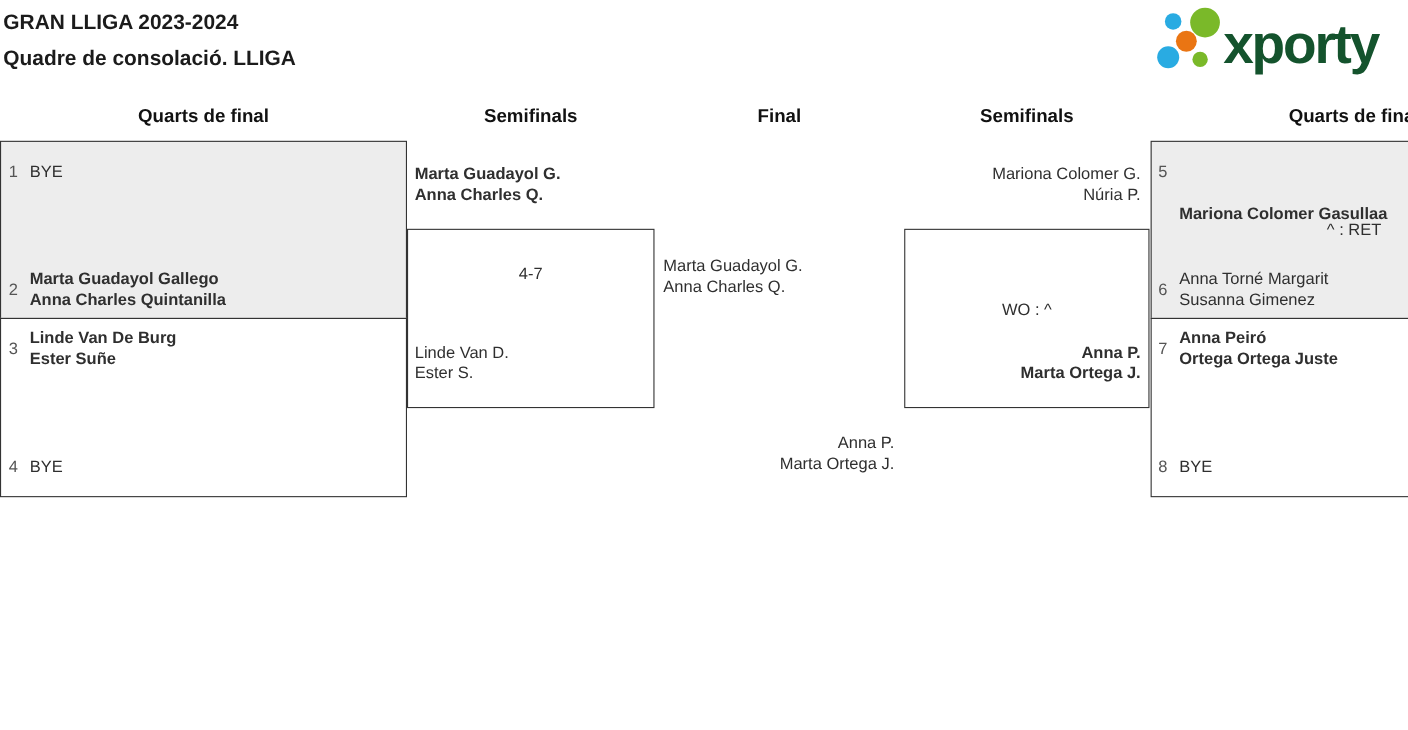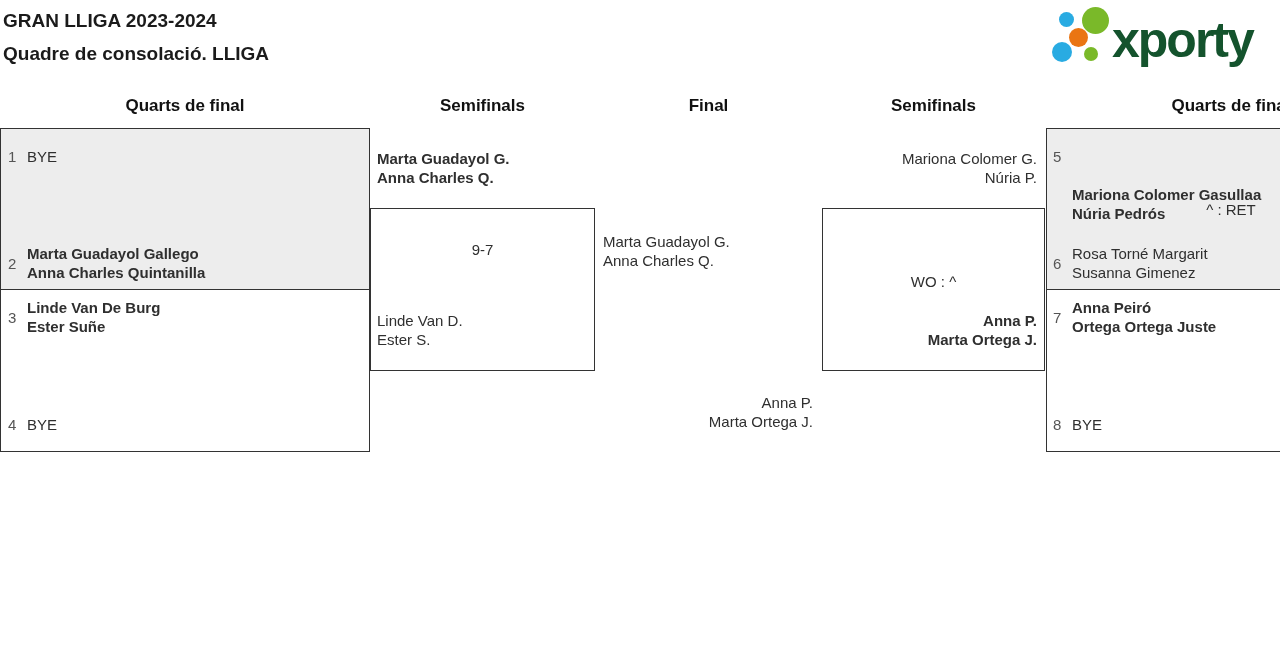--- a/index.html
+++ b/index.html
@@ -104,21 +104,21 @@
     <div>Linde Van De Burg</div>
     <div>Ester Suñe</div>
   </div>
   <div class="entry seed" style="left:8px;top:415px;">4</div>
   <div class="entry" style="left:27px;top:415px;">BYE</div>
 
   <div class="entry bold" style="left:377px;top:149px;">
     <div>Marta Guadayol G.</div>
     <div>Anna Charles Q.</div>
   </div>
-  <div class="entry center" style="left:370px;top:240px;width:225px;">9-7</div>
+  <div class="entry center" style="left:370px;top:240px;width:225px;">4-7</div>
   <div class="entry" style="left:377px;top:311px;">
     <div>Linde Van D.</div>
     <div>Ester S.</div>
   </div>
 
   <div class="entry" style="left:603px;top:232px;">
     <div>Marta Guadayol G.</div>
     <div>Anna Charles Q.</div>
   </div>
   <div class="entry right" style="left:598px;top:393px;width:215px;">
@@ -132,26 +132,25 @@
   </div>
   <div class="entry center" style="left:822px;top:240px;width:223px;margin-top:32px;">WO : ^</div>
   <div class="entry right bold" style="left:822px;top:311px;width:215px;">
     <div>Anna P.</div>
     <div>Marta Ortega J.</div>
   </div>
 
   <div class="entry seed" style="left:1053px;top:147px;">5</div>
   <div class="entry bold" style="left:1072px;top:137px;margin-top:48px;">
     <div>Mariona Colomer Gasullaa</div>
-    <div>Núria Pedrós</div>
   </div>
   <div class="entry center" style="left:1046px;top:200px;width:370px;">^ : RET</div>
   <div class="entry seed" style="left:1053px;top:254px;">6</div>
   <div class="entry" style="left:1072px;top:244px;">
-    <div>Rosa Torné Margarit</div>
+    <div>Anna Torné Margarit</div>
     <div>Susanna Gimenez</div>
   </div>
 
   <div class="entry seed" style="left:1053px;top:308px;">7</div>
   <div class="entry bold" style="left:1072px;top:298px;">
     <div>Anna Peiró</div>
     <div>Ortega Ortega Juste</div>
   </div>
   <div class="entry seed" style="left:1053px;top:415px;">8</div>
   <div class="entry" style="left:1072px;top:415px;">BYE</div>

